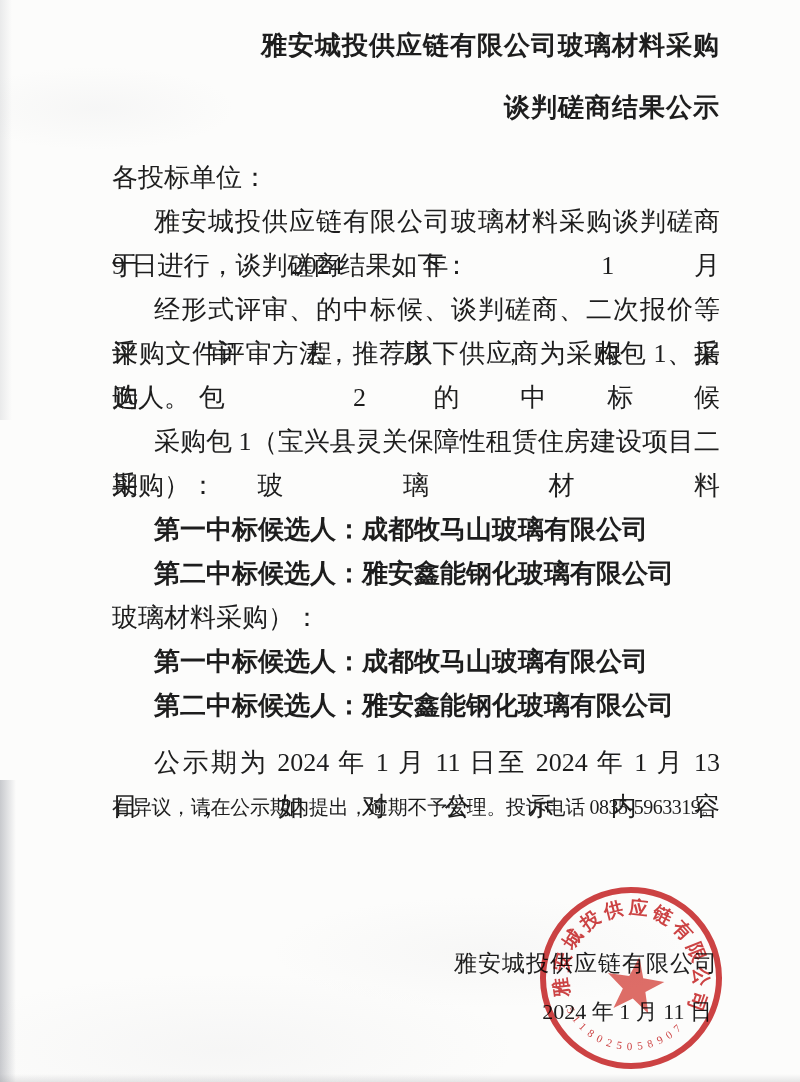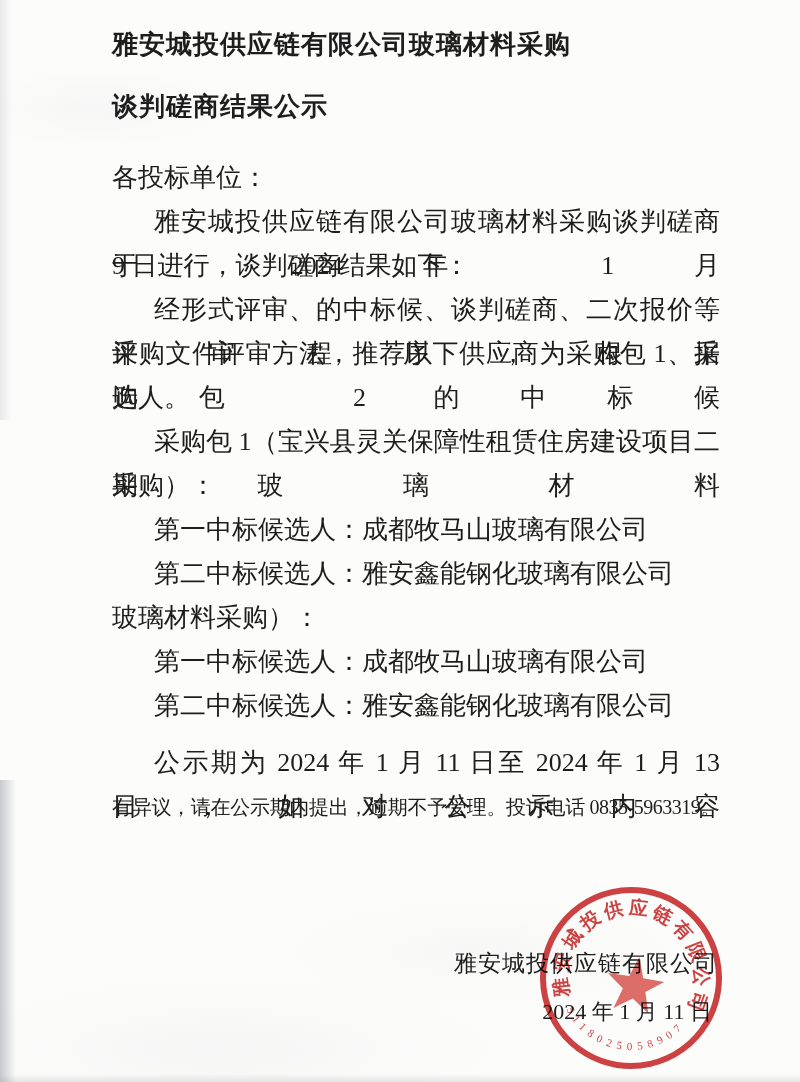--- a/index.html
+++ b/index.html
@@ -12,30 +12,30 @@
     background-image:
       radial-gradient(ellipse 300px 80px at 60% 88%, rgba(180,180,185,0.07), transparent 70%),
       radial-gradient(ellipse 420px 110px at 28% 97%, rgba(175,175,182,0.08), transparent 70%),
       radial-gradient(ellipse 200px 60px at 12% 10%, rgba(170,172,180,0.07), transparent 70%);
     font-family:"Liberation Serif","DejaVu Serif",serif;
     color:#1d1d1d;
     overflow:hidden;
   }
   .content { position:absolute; left:112px; top:0; width:608px; }
   .title {
-    text-align:left; font-weight:700; font-size:26px;
-    height:36px; line-height:36px; letter-spacing:1px;font-family:Liberation Mono, monospace;
+    text-align:right; font-weight:700; font-size:26px;
+    height:36px; line-height:36px; letter-spacing:1px;
   }
   .t1 { margin-top:28px; }
   .t2 { margin-top:26px; }
   .body { margin-top:30px; }
   .line { height:44px; line-height:44px; font-size:26px; white-space:nowrap; }
   .ind  { text-indent:42px; }
   .just { white-space:normal; text-align:justify; text-align-last:justify; }
-  .b    { font-weight:400; }
+  .b    { font-weight:700; }
   .gap  { margin-top:13px; }
   .squeeze { font-size:20px; letter-spacing:-0.5px; }
   .sig-company {
     position:absolute; top:948px; right:82px;
     font-size:23px; height:32px; line-height:32px; letter-spacing:1px;
     z-index:3;
   }
   .sig-date {
     position:absolute; top:997px; right:88px;
     font-size:22px; height:30px; line-height:30px;

